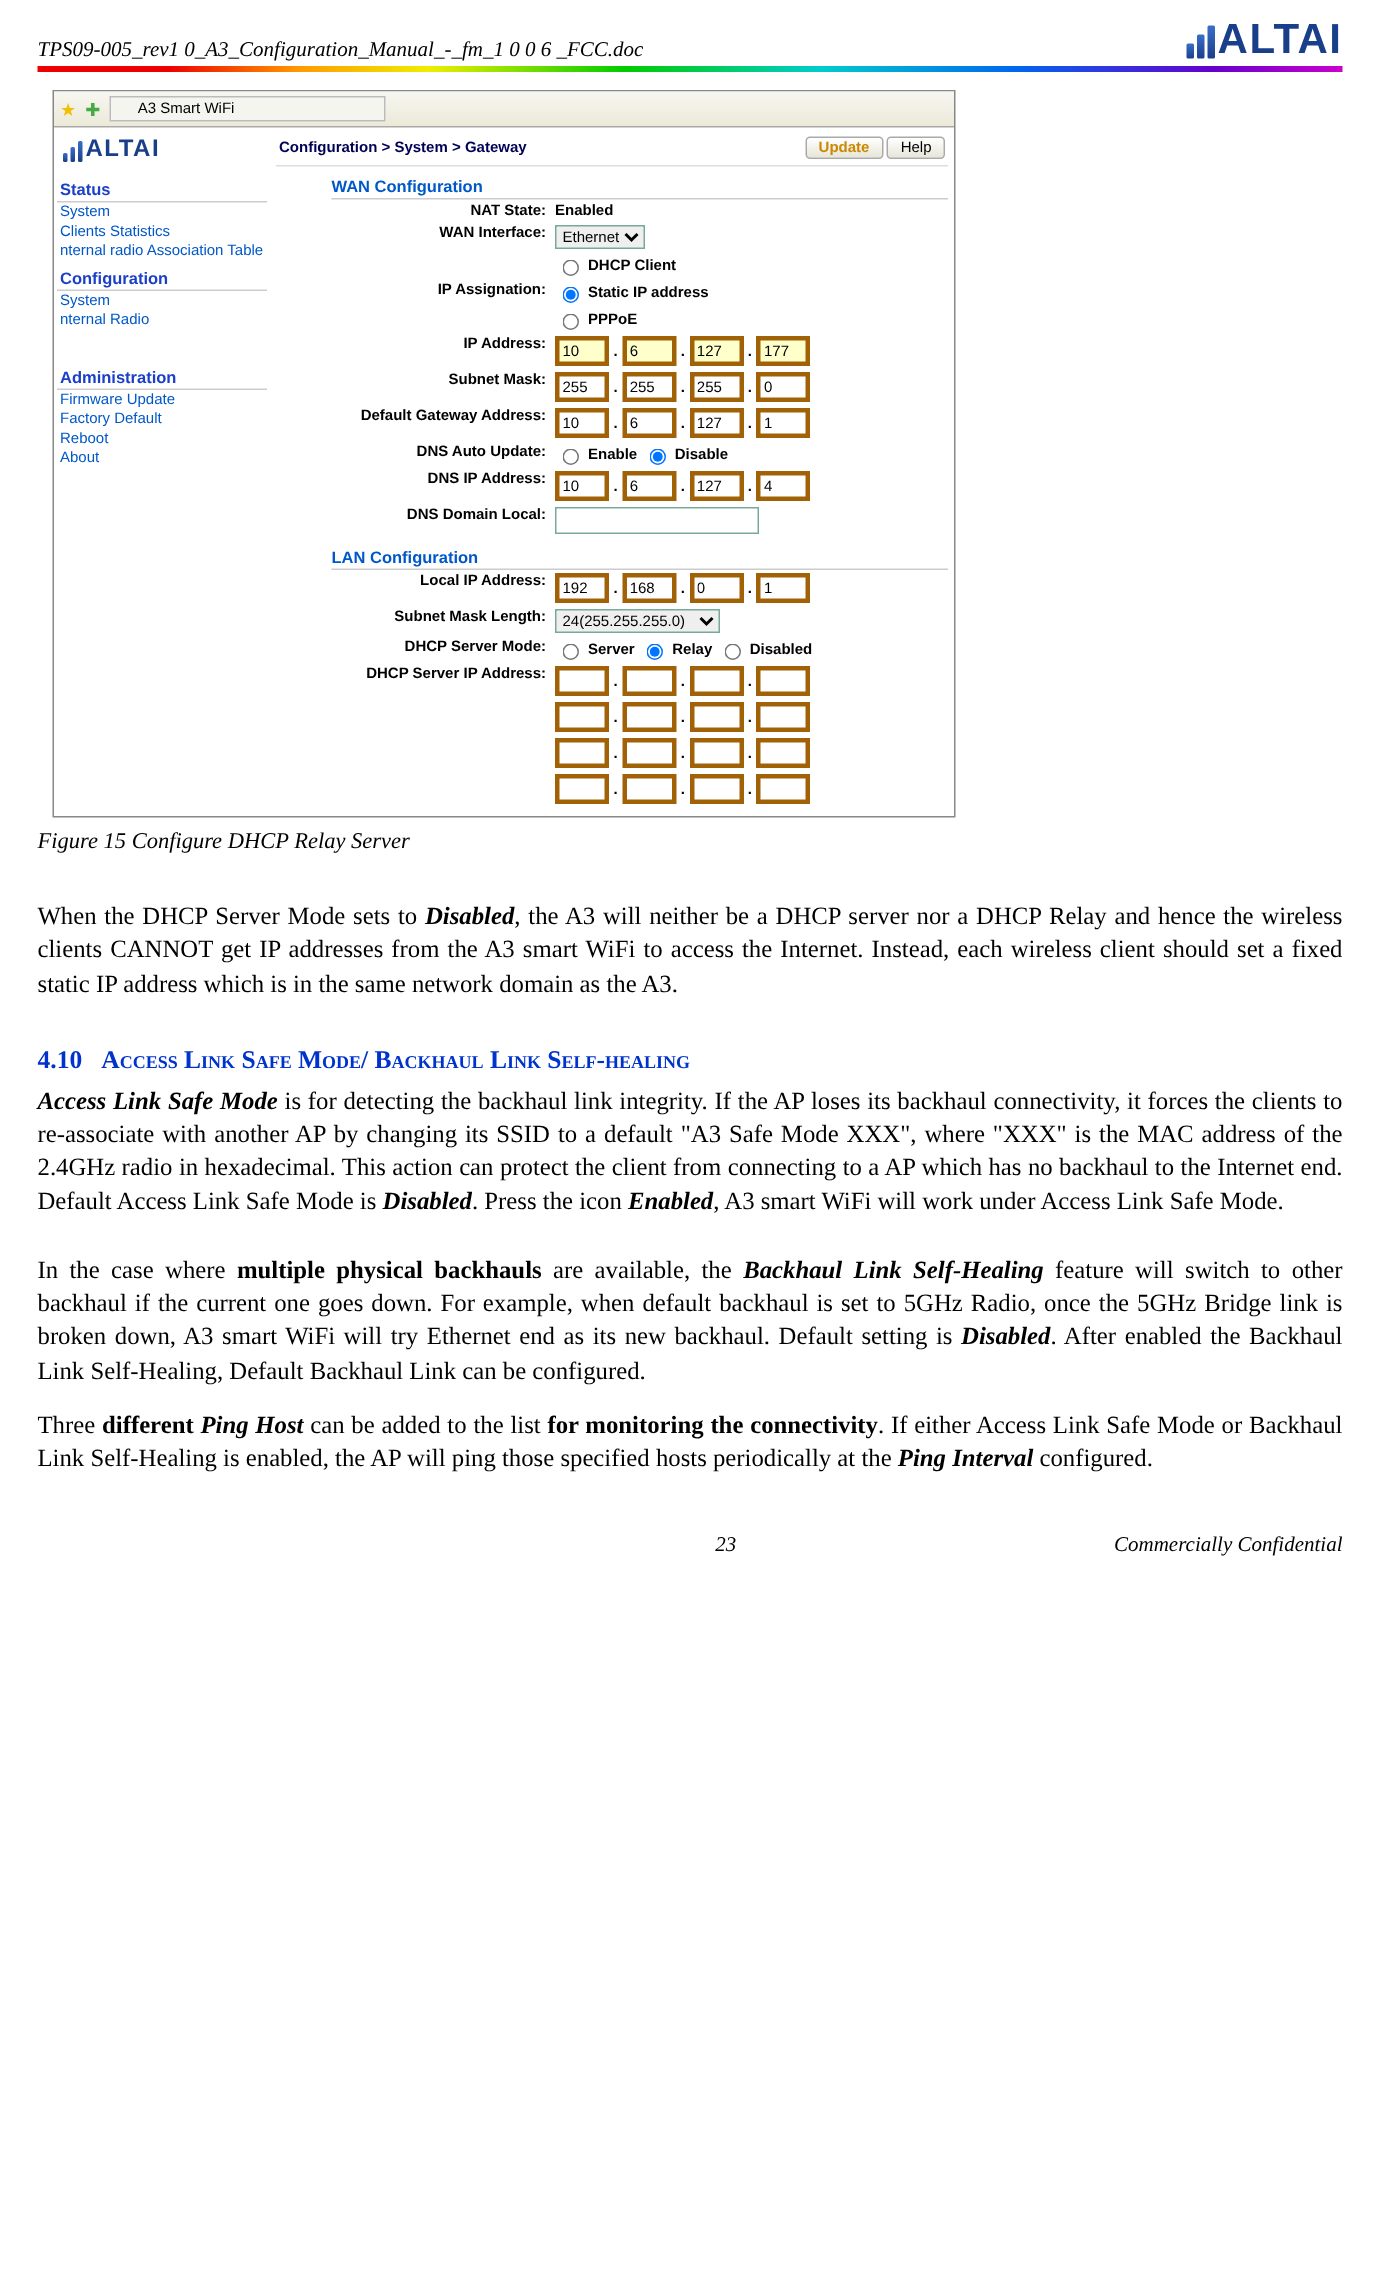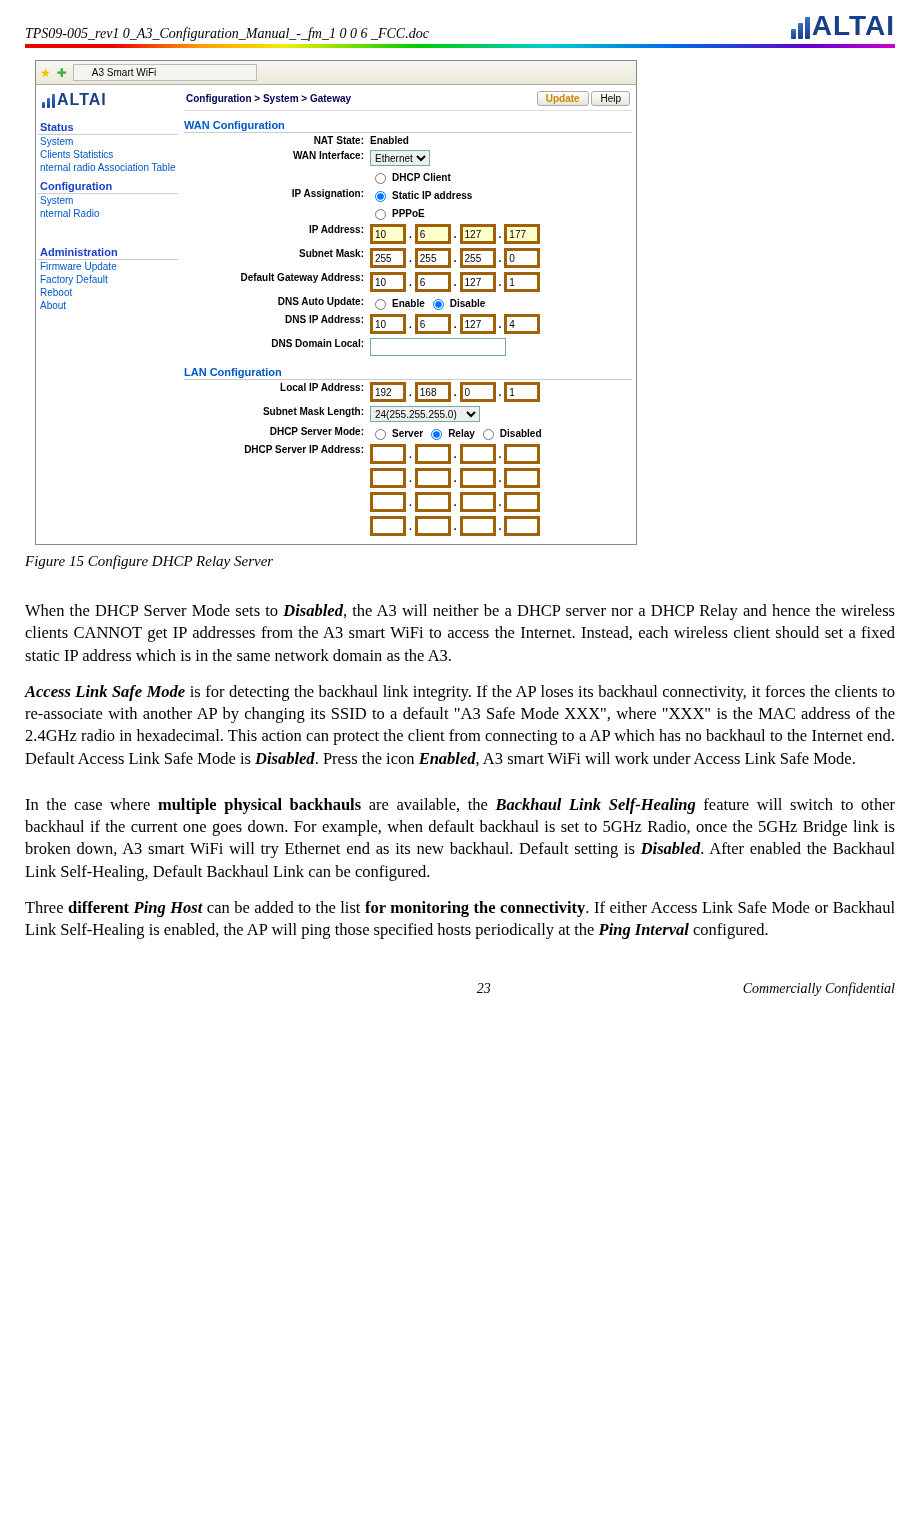--- a/index.html
+++ b/index.html
@@ -112,21 +112,21 @@
   .ss-crumb b { color:#005; }
   .ss-btn {
     background: linear-gradient(#fff,#e6e6d8);
     border:1px solid #aaa;
     border-radius:3px;
     padding:1px 8px;
     font-size:10px;
     font-family: inherit;
   }
   .ss-update { color:#c80; font-weight:bold; }
-  .ss-section-h { color:#0058c8; font-weight:bold; font-size:11px; border-bottom:1px solid #ccc; padding:4px 0 1px 0; margin-top:4px;}
+  .ss-section-h { color:#0058c8; font-weight:bold; font-size:11px; border-bottom:1px solid #ccc; padding:4px 0 1px 0; margin-top:4px;margin-left:37px;}
   .ss-row { display:flex; align-items:flex-start; padding:2px 0; }
   .ss-label { width:180px; text-align:right; font-weight:bold; padding-right:6px; font-size:10px;}
   .ss-val { font-weight:bold; font-size:10px; display:flex; align-items:center; gap:3px; flex-wrap:wrap;}
   .ss-ip { width:26px; height:14px; border:3px solid #a16207; font-size:10px; padding:0 2px; font-family:inherit; }
   .ss-ip.y { background:#ffffcc; }
   .ss-sel { height:16px; border:1px solid #7a9; font-size:10px; font-family:inherit; }
   .ss-radio { width:11px; height:11px; }
   .ss-text { width:130px; height:14px; border:1px solid #7a9; font-size:10px; }
   
   .caption { font-style: italic; font-size:15px; margin: 8px 0 30px 0; }
@@ -353,20 +353,23 @@
     </div>
   </div>
 
   <div class="caption">Figure 15     Configure DHCP Relay Server</div>
 
   <div class="body-text">
     <p>
       <span>When the DHCP Server Mode sets to </span><b><i>Disabled</i></b><span>, the A3 will neither be a DHCP server nor a DHCP Relay and hence the wireless clients CANNOT get IP addresses from the A3 smart WiFi to access the Internet. Instead, each wireless client should set a fixed static IP address which is in the same network domain as the A3.</span>
     </p>
 
+    <div class="section-h">
+      <span class="num">4.10</span>&nbsp;&nbsp;&nbsp;<span>Access Link Safe Mode/ Backhaul Link Self-healing</span>
+    </div>
 
     <p>
       <b><i>Access Link Safe Mode</i></b><span> is for detecting the backhaul link integrity. If the AP loses its backhaul connectivity, it forces the clients to re-associate with another AP by changing its SSID to a default "A3 Safe Mode XXX", where "XXX" is the MAC address of the 2.4GHz radio in hexadecimal. This action can protect the client from connecting to a AP which has no backhaul to the Internet end. Default Access Link Safe Mode is </span><b><i>Disabled</i></b><span>. Press the icon </span><b><i>Enabled</i></b><span>, A3 smart WiFi will work under Access Link Safe Mode.</span>
     </p>
 
     <p style="margin-top:24px;">
       <span>In the case where </span><b>multiple physical backhauls</b><span> are available, the </span><b><i>Backhaul Link Self-Healing</i></b><span> feature will switch to other backhaul if the current one goes down. For example, when default backhaul is set to 5GHz Radio, once the 5GHz Bridge link is broken down, A3 smart WiFi will try Ethernet end as its new backhaul. Default setting is </span><b><i>Disabled</i></b><span>. After enabled the Backhaul Link Self-Healing, Default Backhaul Link can be configured.</span>
     </p>
 
     <p>

